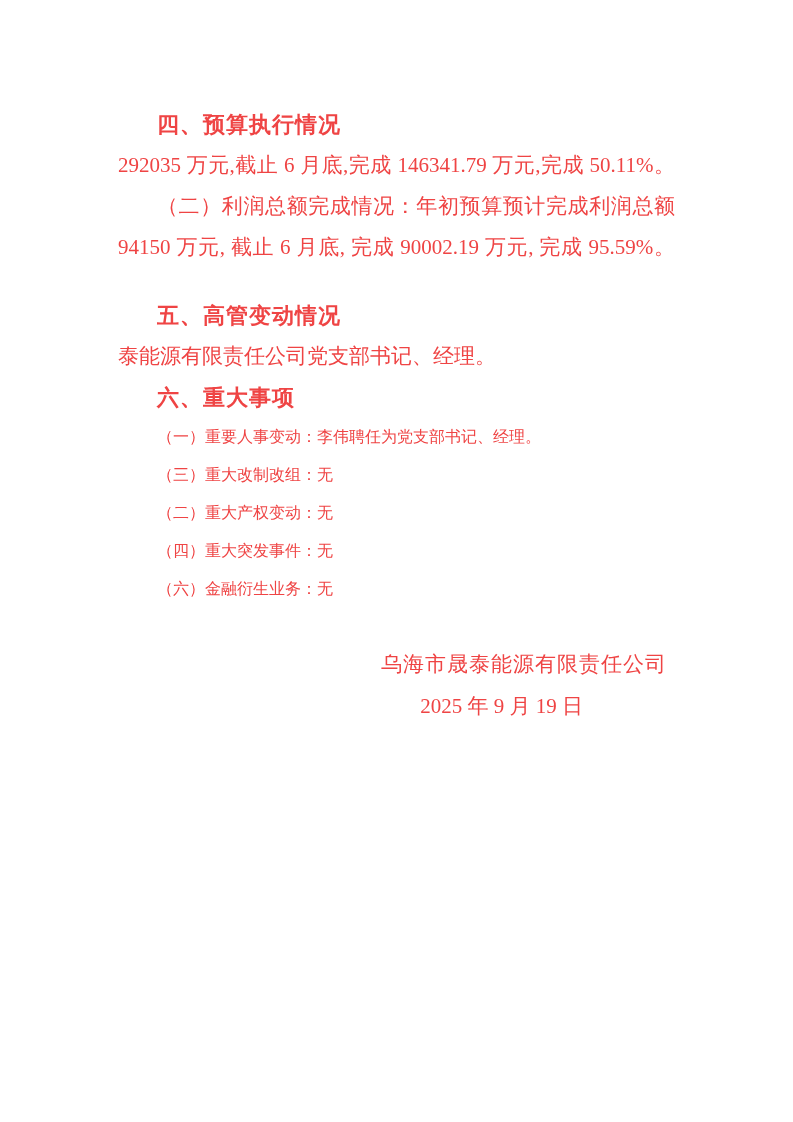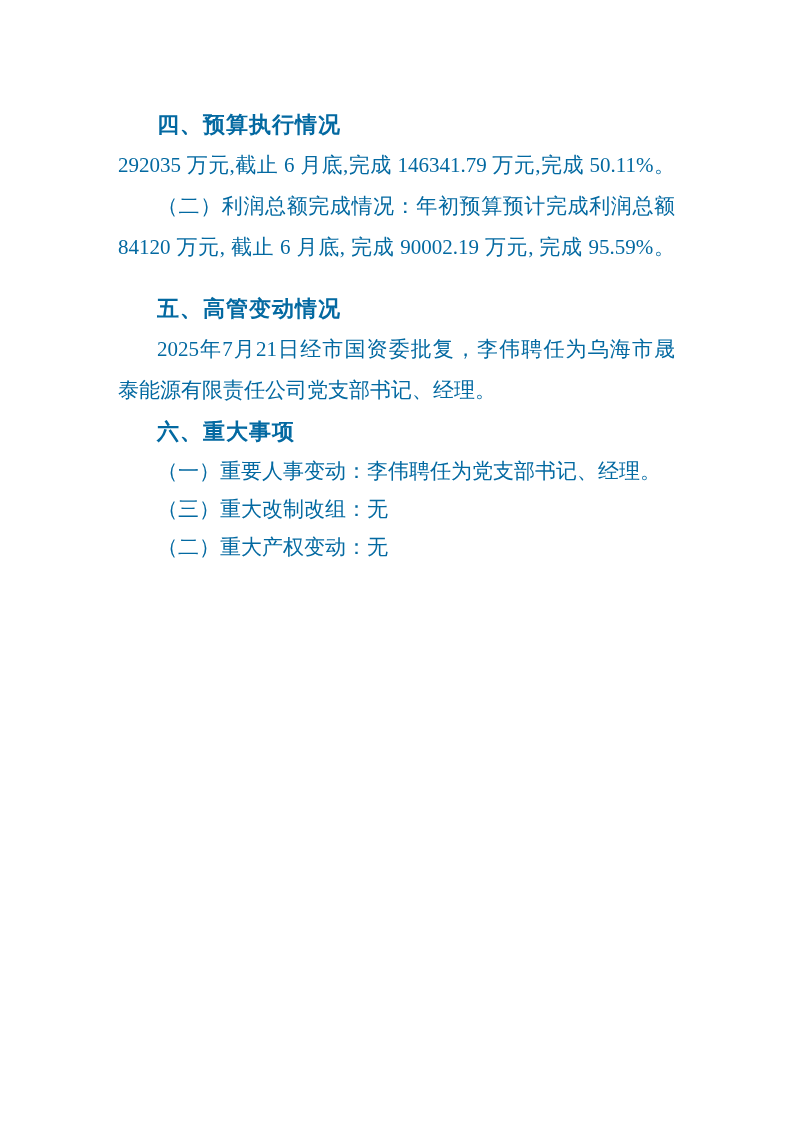--- a/index.html
+++ b/index.html
@@ -6,58 +6,58 @@
     margin: 0;
     padding: 0;
     background: #e8e8e8;
   }
   .page {
     position: relative;
     width: 793px;
     height: 1122px;
     margin: 0 auto;
     background: #ffffff;
-    color: #0369a1;
+    color: #ef4444;
     font-family: "Liberation Serif", "DejaVu Serif", serif;
     overflow: hidden;
   }
   .content {
     position: absolute;
     top: 104px;
     left: 118px;
     width: 557px;
   }
   .heading {
     font-family: "Liberation Sans", "DejaVu Sans", sans-serif;
     font-weight: bold;
     font-size: 22px;
     line-height: 41px;
     text-indent: 39px;
     letter-spacing: 1px;
     white-space: nowrap;
   }
   .heading.spaced {
-    margin-top: 20px;
+    margin-top: 27px;
   }
   .para-line {
     font-size: 21px;
     line-height: 41px;
   }
   .para-line.indent {
     text-indent: 39px;
   }
   .para-line.justify {
     text-align: justify;
     text-align-last: justify;
   }
   .para-line.plain {
     white-space: nowrap;
   }
   .list-line {
-    font-size: 21px;
+    font-size: 16px;
     line-height: 38px;
     text-indent: 39px;
     white-space: nowrap;
   }
   .signature {
     margin-top: 35px;
   }
   .sig-company {
     font-size: 21px;
     line-height: 42px;
@@ -76,23 +76,28 @@
 </style>
 </head>
 <body>
 
 <div class="page">
   <div class="content">
     <div id="blocks">
         <div class="heading">四、预算执行情况</div>
         <div class="para-line justify">292035 万元,截止 6 月底,完成 146341.79 万元,完成 50.11%。</div>
         <div class="para-line indent justify">（二）利润总额完成情况：年初预算预计完成利润总额</div>
-        <div class="para-line justify">84120 万元, 截止 6 月底, 完成 90002.19 万元, 完成 95.59%。</div>
+        <div class="para-line justify">94150 万元, 截止 6 月底, 完成 90002.19 万元, 完成 95.59%。</div>
         <div class="heading spaced">五、高管变动情况</div>
-        <div class="para-line indent justify">2025年7月21日经市国资委批复，李伟聘任为乌海市晟</div>
         <div class="para-line plain">泰能源有限责任公司党支部书记、经理。</div>
         <div class="heading">六、重大事项</div>
         <div class="list-line">（一）重要人事变动：李伟聘任为党支部书记、经理。</div>
         <div class="list-line">（三）重大改制改组：无</div>
         <div class="list-line">（二）重大产权变动：无</div>
+        <div class="list-line">（四）重大突发事件：无</div>
+        <div class="list-line">（六）金融衍生业务：无</div>
       </div>
+    <div class="signature">
+      <div class="sig-company">乌海市晟泰能源有限责任公司</div>
+      <div class="sig-date">2025 年 9 月 19 日</div>
+    </div>
   </div>
 </div>
 
 </body></html>

